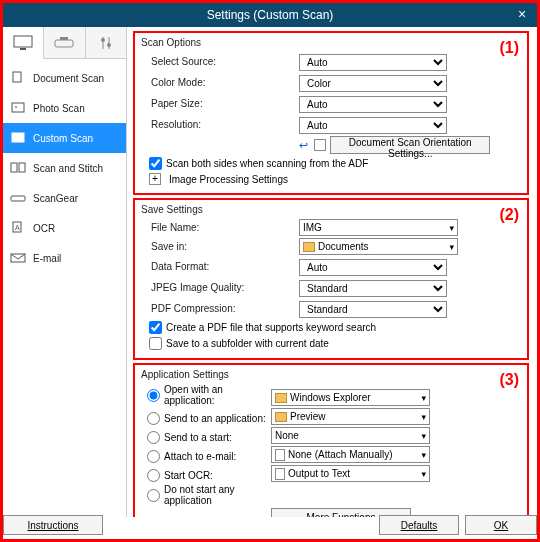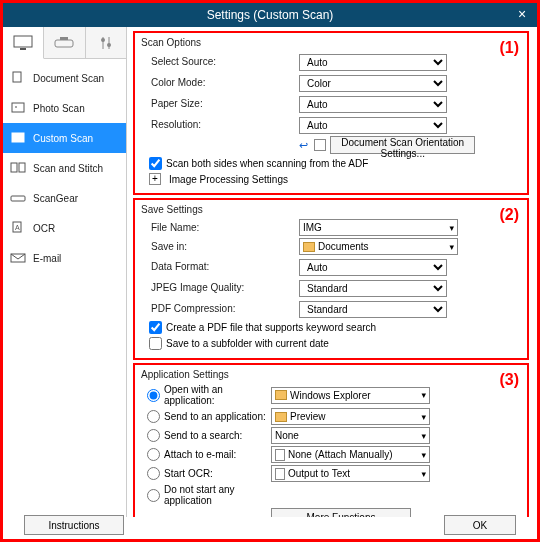--- a/index.html
+++ b/index.html
@@ -19,26 +19,26 @@
 .sideicon { width: 18px; height: 14px; display: inline-block; }
 .content { flex: 1; padding: 4px 8px 4px 6px; overflow: hidden; position: relative; }
 .panel { border: 2px solid #f00; margin-bottom: 3px; padding: 4px 6px 6px 6px; position: relative; }
 .ptitle { font-size: 10px; color: #222; margin-bottom: 4px; }
 .row { display: flex; align-items: center; margin: 2px 0 2px 10px; gap: 33px; }
 .row label { width: 100px; font-size: 10px; color: #222; }
 .row .ctrl { flex: 1; padding-left: 15px; }
 select, input[type=text], .btn { font-size: 10px; height: 17px; border: 1px solid #888; background: #fff; padding: 0 3px; }
 select { width: 148px; }
 .chkrow { margin: 3px 0 2px 8px; display: flex; align-items: center; font-size: 10px; gap: 4px; }
-.radiorow { margin: 2px 0 2px 6px; display: flex; align-items: center; font-size: 10px; }
+.radiorow { margin: 2px 0 2px 6px; display: flex; align-items: flex-end; font-size: 10px; }
 .radiorow .lbl { width: 124px; display: flex; align-items: center; gap: 4px; }
-.btnlong { width: 145px; height: 18px; font-size: 10px; border: 1px solid #888; background: #f5f5f5; cursor: pointer; }
+.btnlong { width: 160px; height: 18px; font-size: 10px; border: 1px solid #888; background: #f5f5f5; cursor: pointer; }
 .btnmid { width: 140px; height: 18px; font-size: 10px; border: 1px solid #888; background: #f5f5f5; cursor: pointer; }
 .badge { color: #f00; font-weight: bold; font-size: 16px; position: absolute; right: 8px; top: 6px; }
-.footer { position: absolute; bottom: 4px; left: 0; right: 0; display: flex; padding: 0 21px; align-items: center; }
+.footer { position: absolute; bottom: 4px; left: 0; right: 0; display: flex; padding: 0 0; align-items: center; text-decoration: underline; }
 .footer .btnf { height: 20px; font-size: 10px; border: 1px solid #888; background: #f5f5f5; cursor: pointer; padding: 0 10px; }
 .spacer { flex: 1; }
 .plus { display: inline-block; width: 12px; height: 12px; border: 1px solid #888; text-align: center; line-height: 10px; font-size: 10px; margin-right: 4px; cursor: pointer; }
 .folico { display: inline-block; width: 12px; height: 10px; background: #f5c060; border: 1px solid #c09030; margin-right: 3px; }
 .docico { display: inline-block; width: 10px; height: 12px; background: #fff; border: 1px solid #888; margin-right: 3px; position: relative; }
 .arrowico { color: #1060d0; font-size: 11px; margin-right: 2px; }
 .selwithico { display: flex; align-items: center; width: 159px; height: 17px; border: 1px solid #888; background: #fff; font-size: 10px; padding: 0 3px; position: relative; cursor: pointer; }
 .selwithico::after { content: "▾"; position: absolute; right: 3px; font-size: 9px; }
 </style>
 </head>
@@ -224,21 +224,21 @@
               <span>Send to an application:</span>
             </span>
             <div class="selwithico">
               <span class="folico"></span>
               <span>Preview</span>
             </div>
           </div>
         <div class="radiorow">
             <span class="lbl">
               <input type="radio" name="appr" style="">
-              <span>Send to a search:</span>
+              <span>Send to a start:</span>
             </span>
             <div class="selwithico">
               <span>None</span>
             </div>
           </div>
         <div class="radiorow">
             <span class="lbl">
               <input type="radio" name="appr" style="">
               <span>Attach to e-mail:</span>
             </span>
@@ -267,15 +267,16 @@
             <span class="lbl"></span>
             <button class="btnmid">More Functions</button>
           </div>
       </div>
     </div>
   </div>
 
   <div class="footer">
     <button class="btnf" style="width:100px">Instructions</button>
     <span class="spacer"></span>
+    <button class="btnf" style="width:80px;margin-right:6px">Defaults</button>
     <button class="btnf" style="width:72px">OK</button>
   </div>
 </div>
 
 </body></html>

